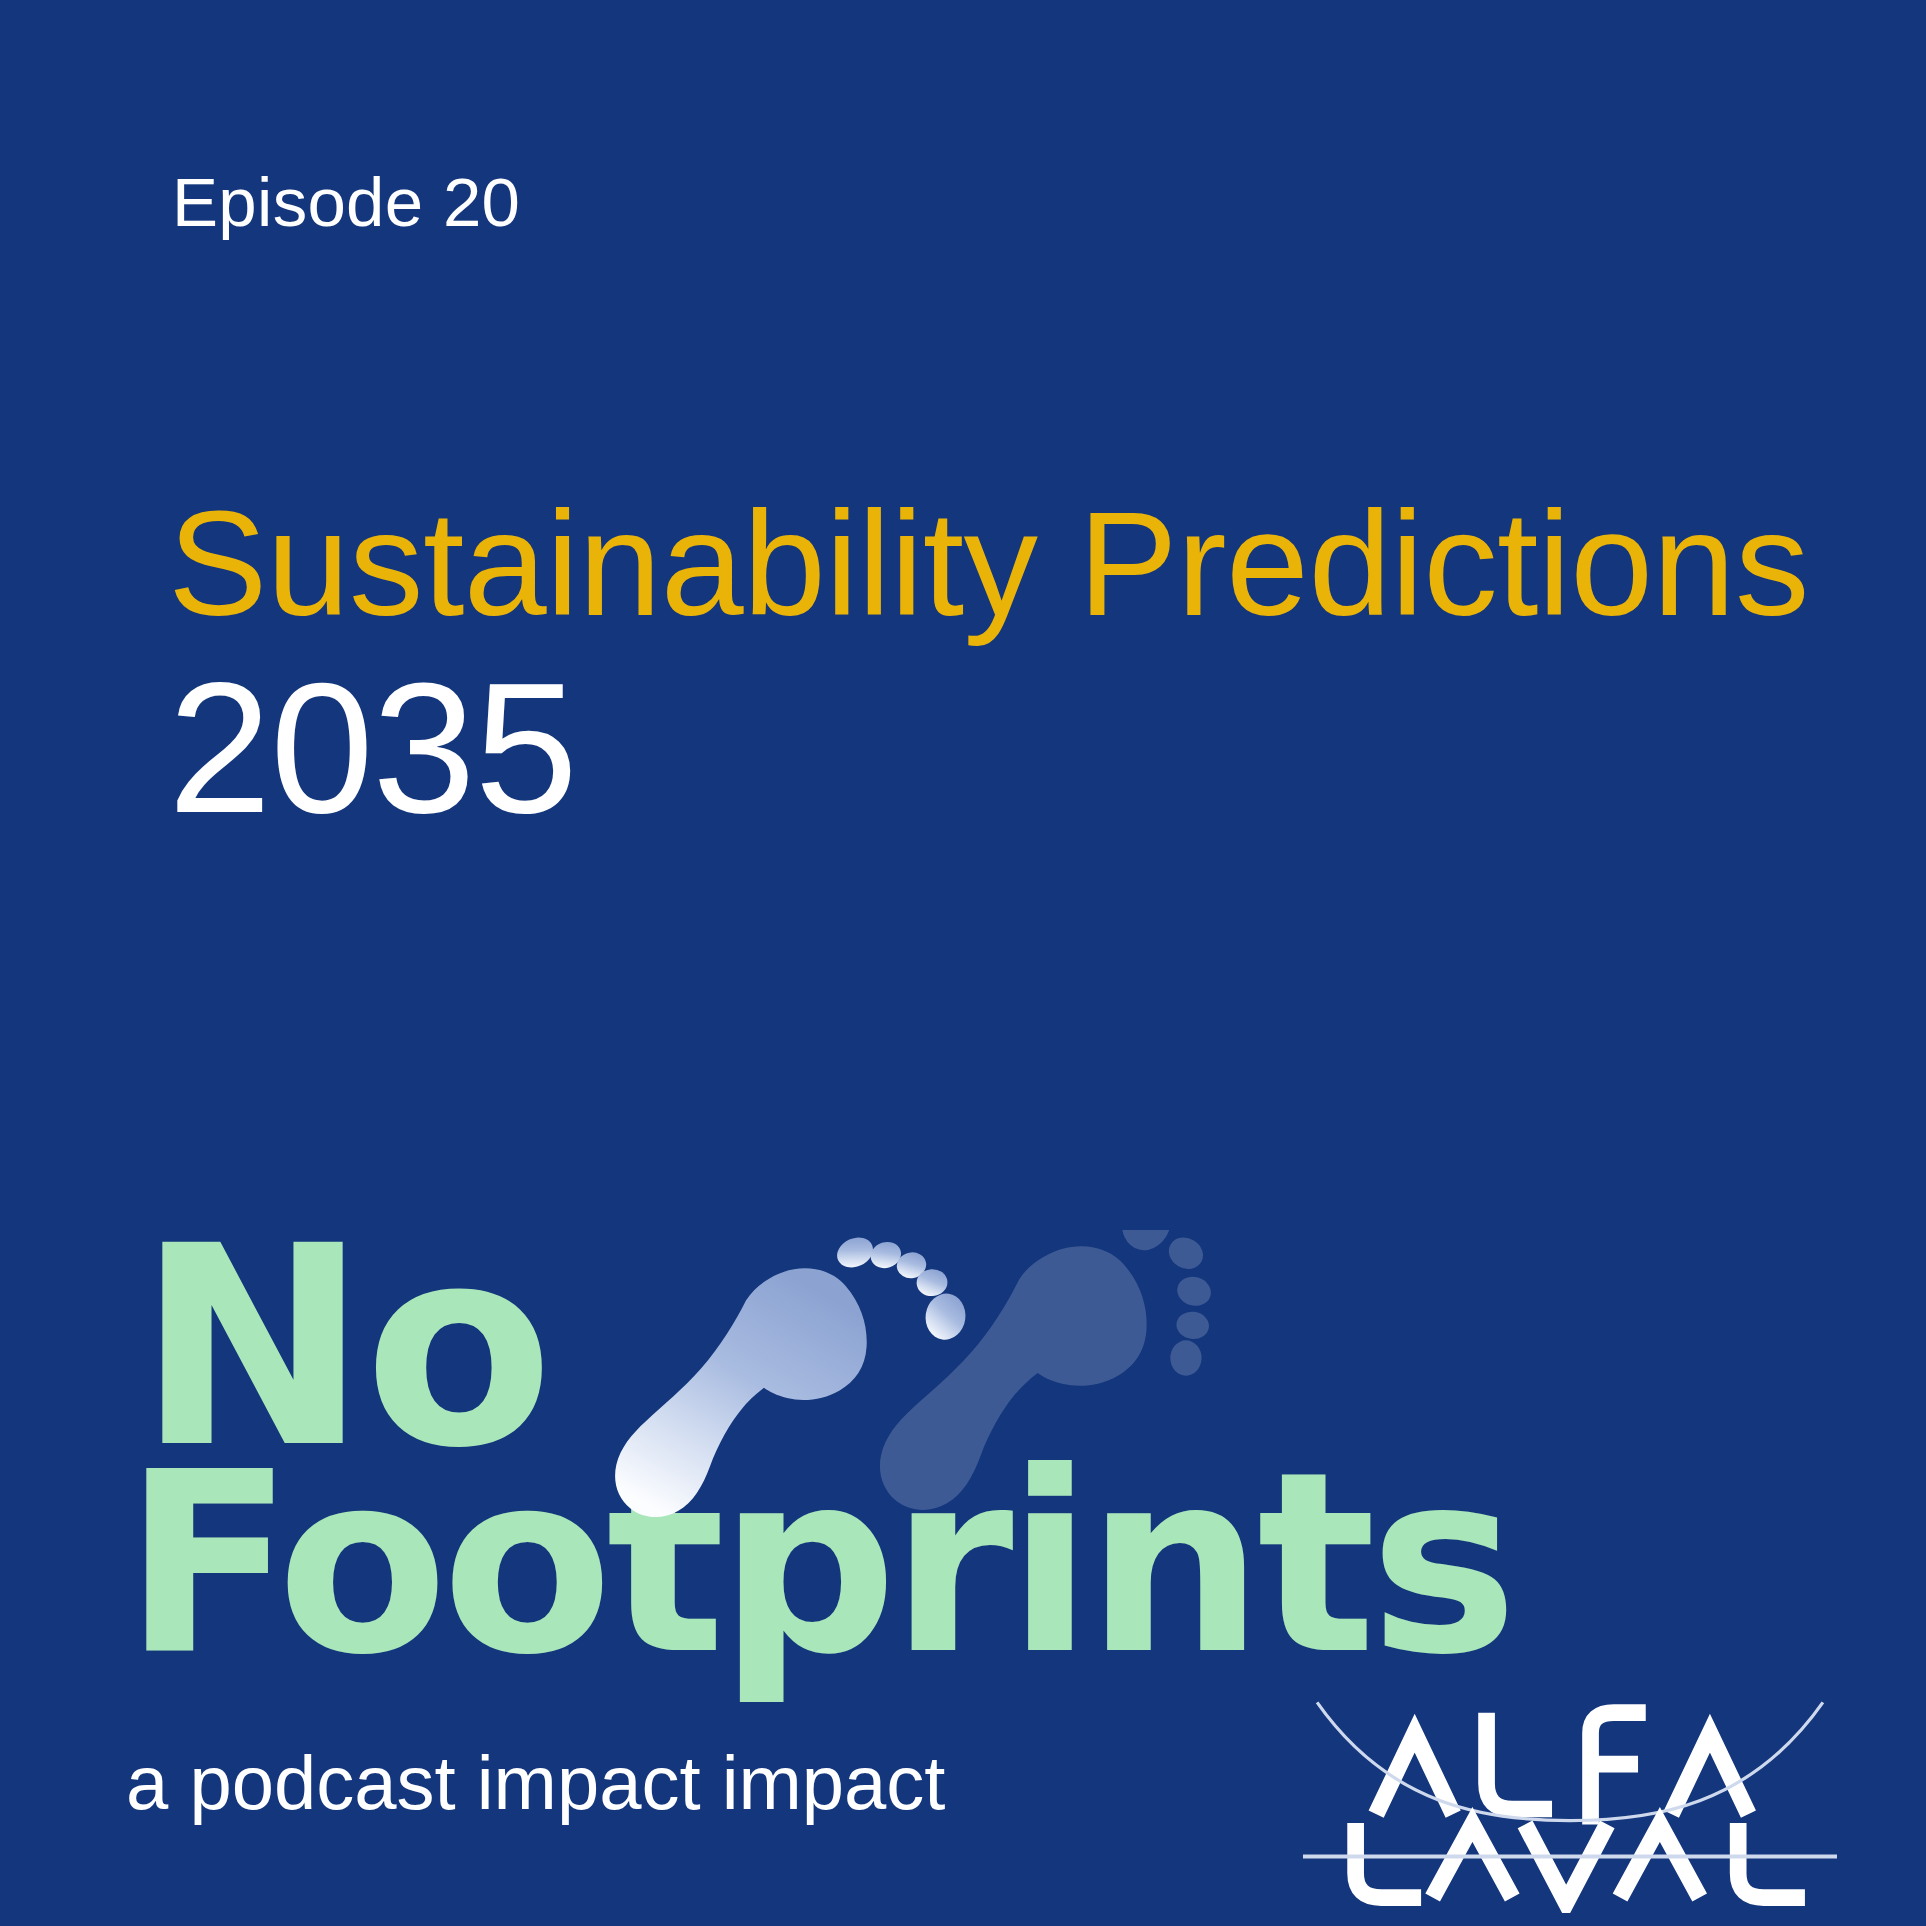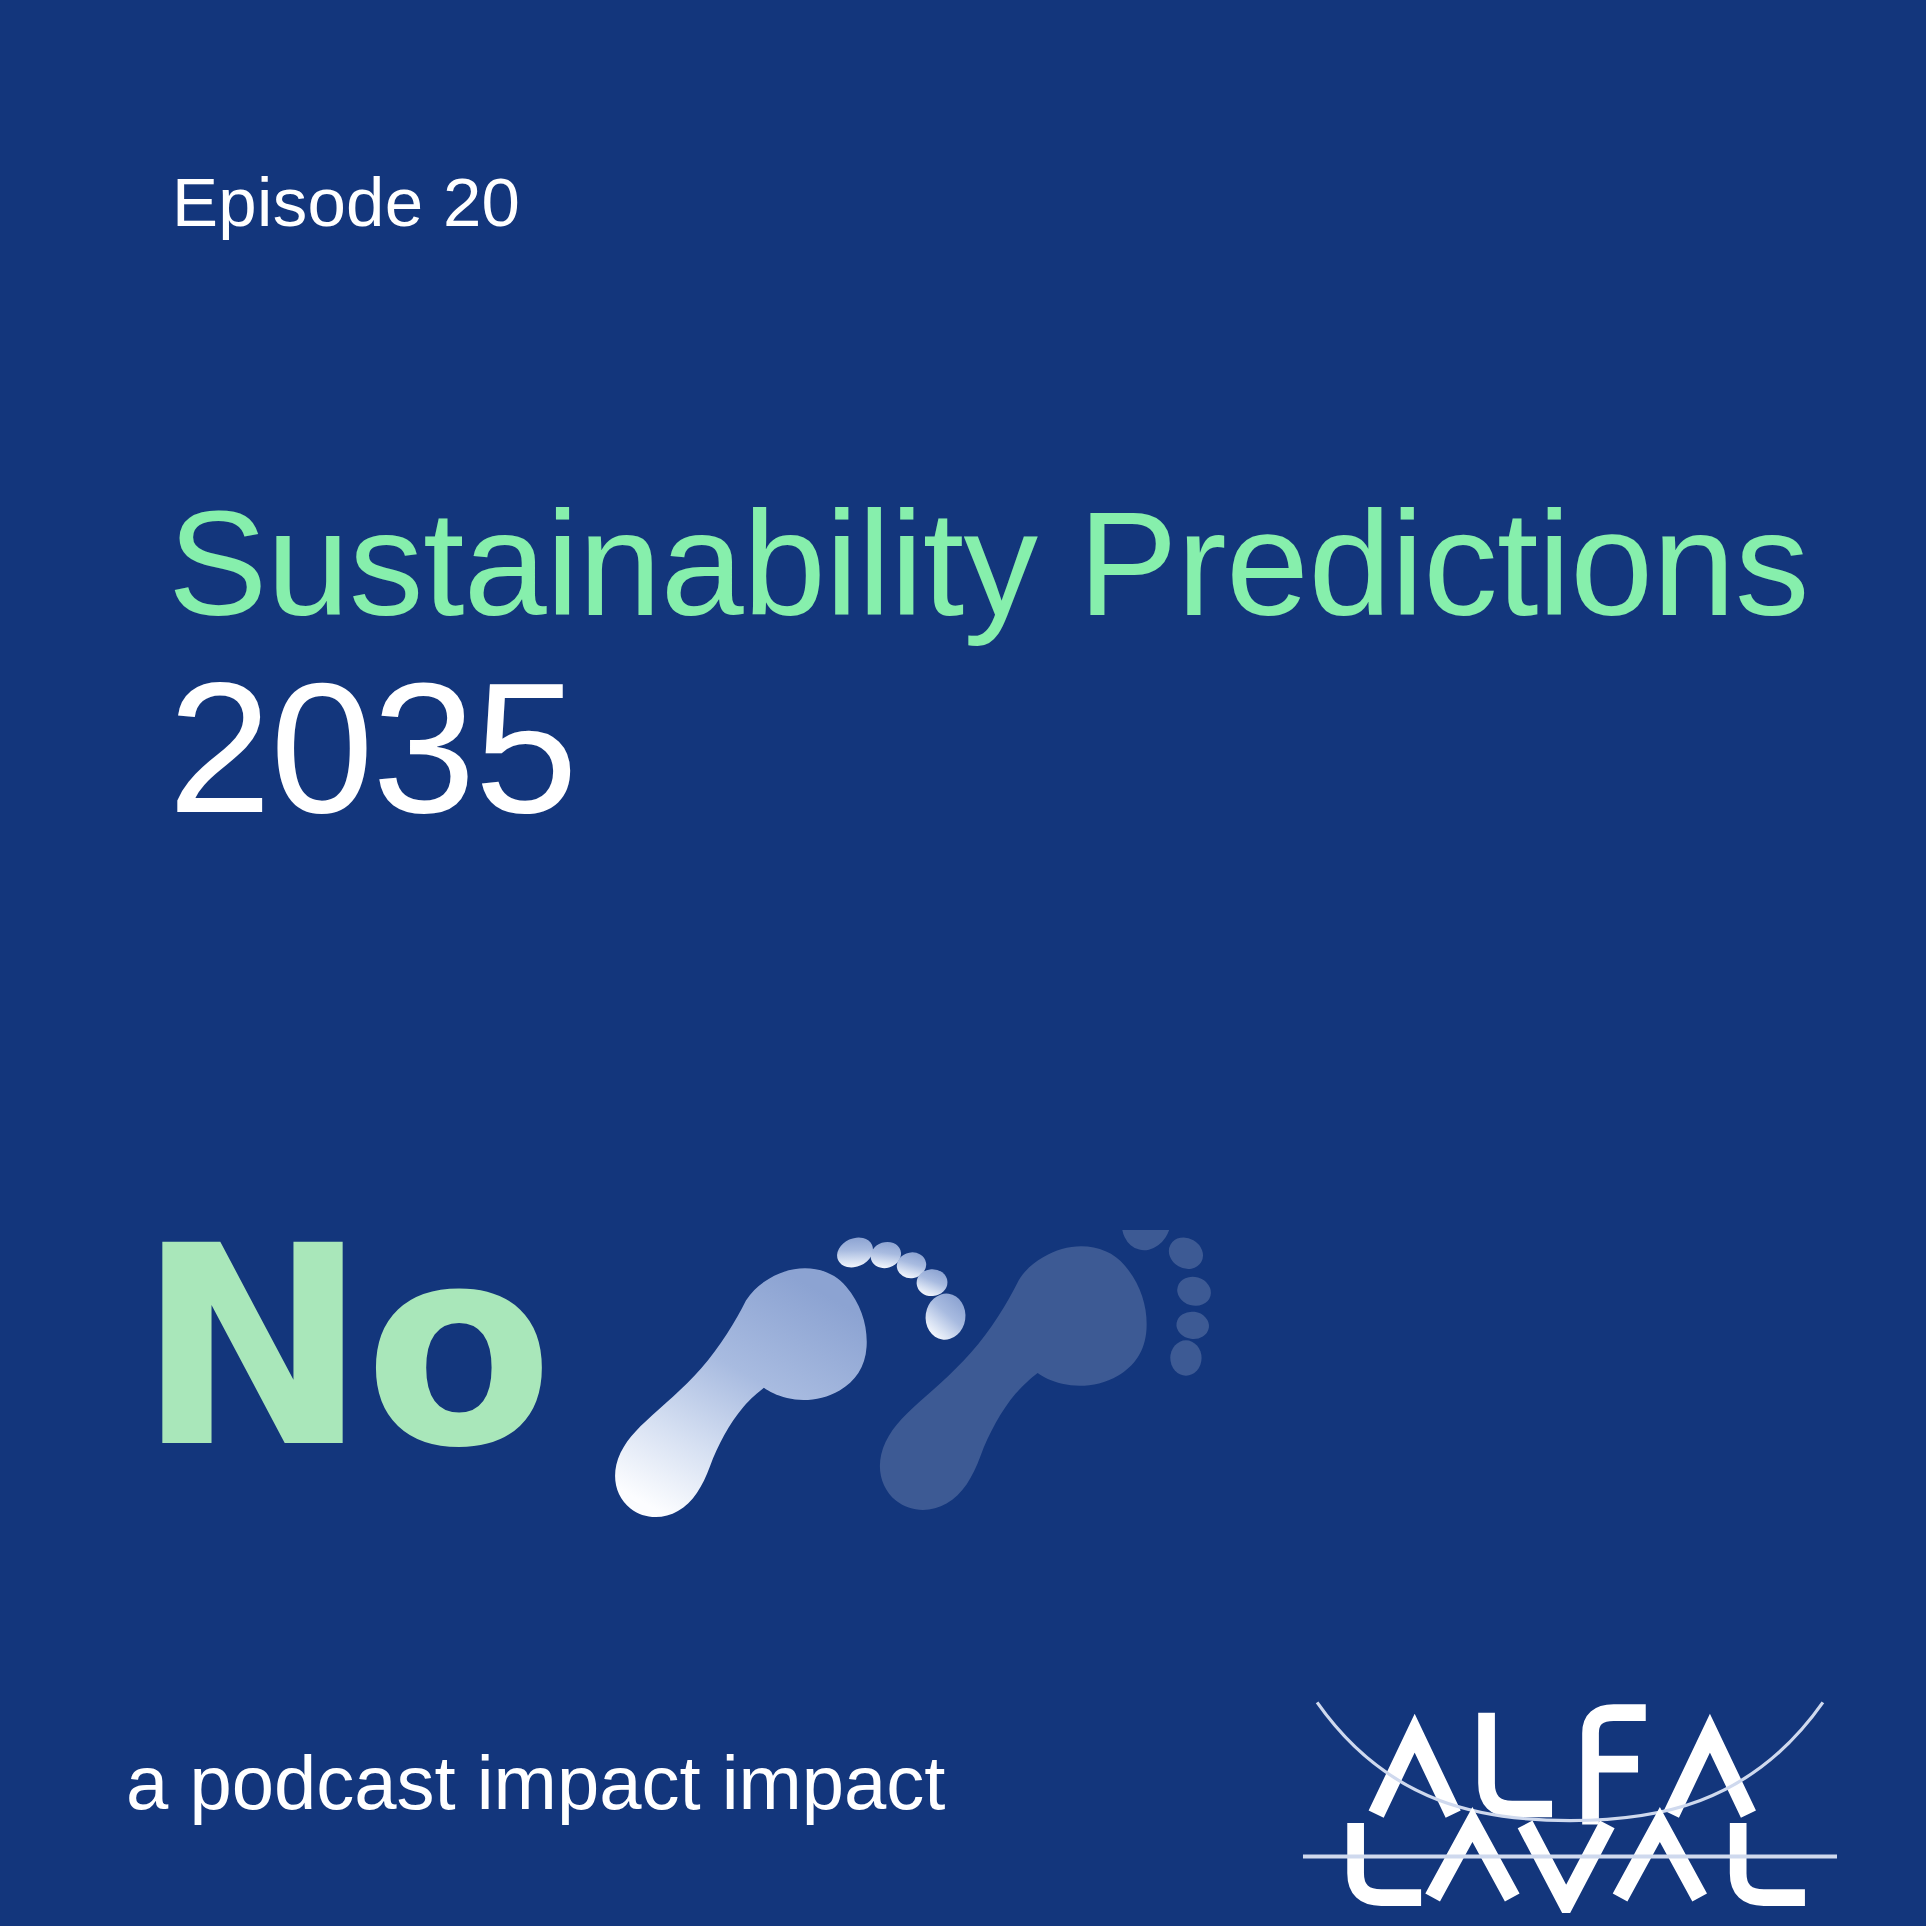--- a/index.html
+++ b/index.html
@@ -31,21 +31,21 @@
 
   
   #title-block {
     position:absolute;
     left:168px; top:488px;
     width:1644px;
   }
   #episode-title {
     font-size:149px;
     font-weight:400;
-    color:#86efac;
+    color:#eab308;
     line-height:1.02;
     letter-spacing:-0.6px;
     white-space:nowrap;
   }
   #episode-year {
     margin-top:15.4px;
     font-size:186px;
     font-weight:400;
     color:#ffffff;
     line-height:1.0;
@@ -104,20 +104,21 @@
 
   <div id="episode-label">Episode 20</div>
 
   <div id="title-block">
     <div id="episode-title">Sustainability Predictions</div>
     <div id="episode-year">2035</div>
   </div>
 
   <div id="brand-block">
     <div class="brand-word" id="brand-word-no">No</div>
+    <div class="brand-word" id="brand-word-foot">Footprints</div>
   </div>
 
   <div id="footprints">
     <svg viewBox="0 0 1080 480" xmlns="http://www.w3.org/2000/svg" aria-hidden="true">
       <defs>
         <linearGradient id="footGrad" x1="0.72" y1="0.04" x2="0.18" y2="0.98">
           <stop offset="0%" stop-color="#8CA3D2"></stop>
           <stop offset="40%" stop-color="#A8BBE0"></stop>
           <stop offset="72%" stop-color="#D6E0F2"></stop>
           <stop offset="100%" stop-color="#FCFDFF"></stop>

